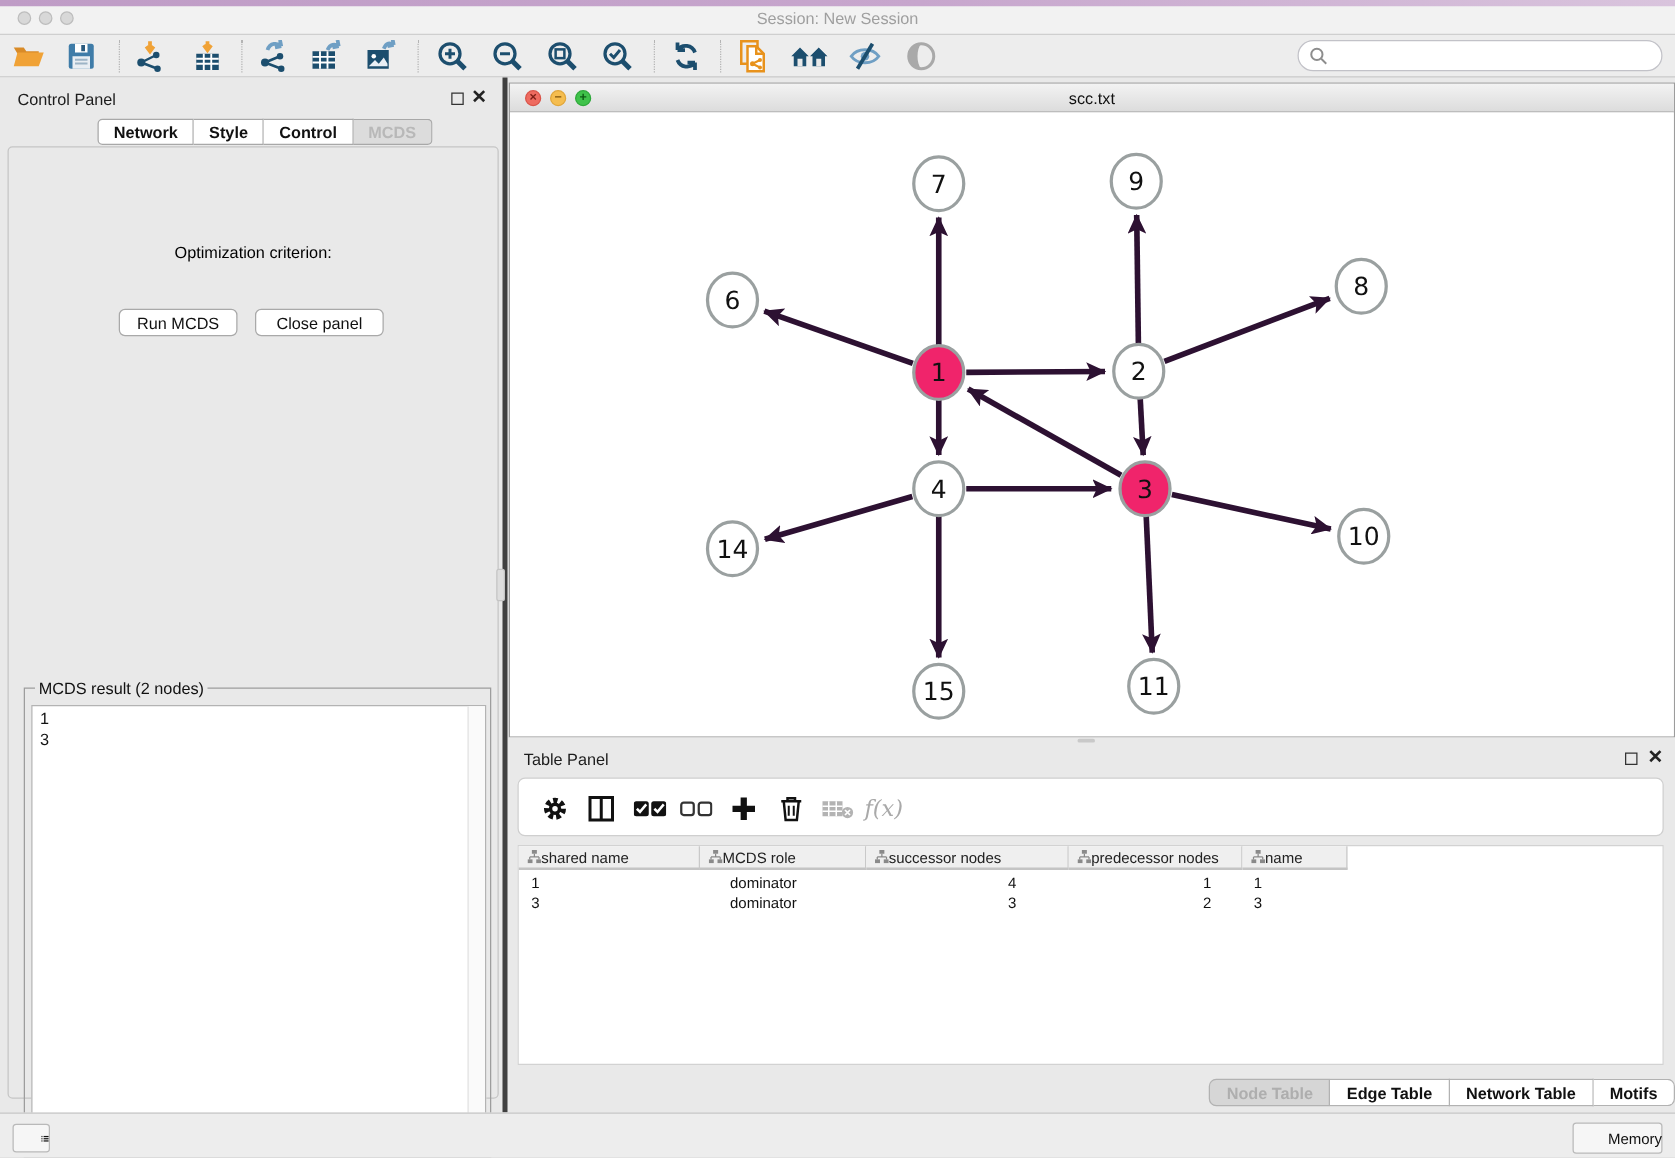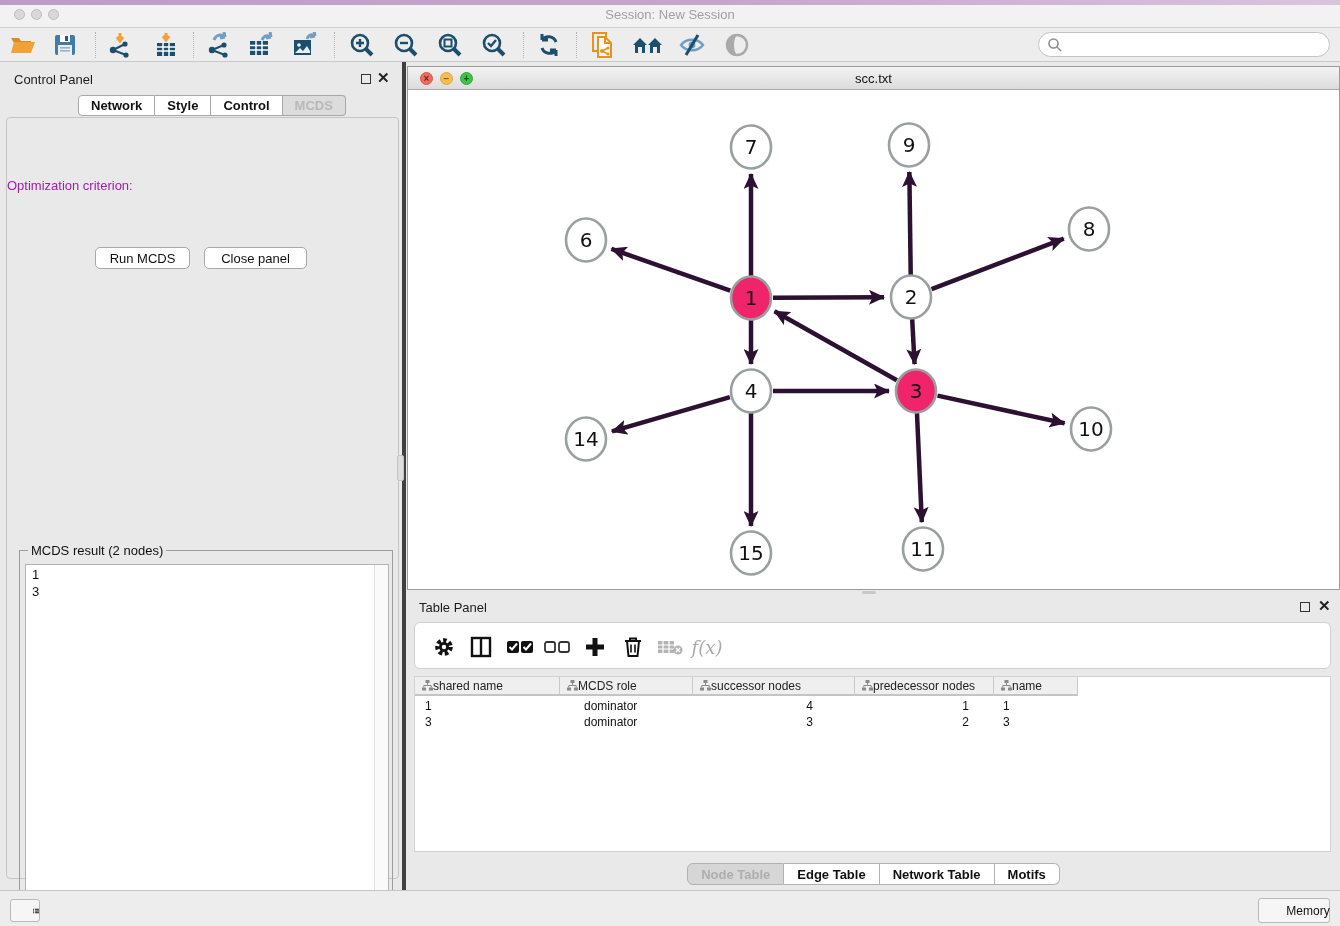--- a/index.html
+++ b/index.html
@@ -30,21 +30,21 @@
   .panel-head{position:absolute;left:14px;top:10px;font-size:13px;color:#1c1c1c;}
   .mini-float{position:absolute;top:12px;width:10px;height:10px;border:1.5px solid #333;}
   .mini-close{position:absolute;top:7px;font-size:15px;font-weight:900;color:#222;line-height:18px;}
   .ptabs{position:absolute;left:78px;top:35px;height:16px;display:flex;align-items:center;}
   .ptab{height:21px;border:1px solid #a8a8a8;border-left:none;background:#fff;
       font-size:13px;font-weight:bold;color:#111;display:flex;align-items:center;justify-content:center;padding:0 12px;}
   .ptab:first-child{border-left:1px solid #a8a8a8;border-top-left-radius:4px;border-bottom-left-radius:4px;}
   .ptab:last-child{border-top-right-radius:4px;border-bottom-right-radius:4px;}
   .ptab.sel{background:#dcdcdc;color:#b8b8b8;}
   .cbody{position:absolute;left:6px;top:55px;width:393px;height:762px;border:1px solid #c5c5c5;border-radius:4px;background:#e9e9e9;}
-  .opt-label{position:absolute;left:0;width:100%;top:60px;font-size:13px;color:#a21caf;}
+  .opt-label{position:absolute;left:0;width:100%;top:76px;text-align:center;font-size:13px;color:#000000;}
   .dropdown{position:absolute;left:44px;top:95px;width:311px;height:23px;background:#fff;border:1px solid #aeaeae;
       border-radius:5px;font-size:13px;color:#111;display:flex;align-items:center;padding-left:12px;}
   .dd-stepper{position:absolute;right:7px;top:2px;width:12px;height:18px;}
   .btn{position:absolute;height:22px;background:#fff;border:1px solid #a9a9a9;border-radius:5px;
       font-size:13px;color:#111;display:flex;align-items:center;justify-content:center;}
   .fieldset{position:absolute;left:12px;top:432px;width:374px;height:376px;border:1px solid #9d9d9d;}
   .legend{position:absolute;left:8px;top:-8px;background:#e9e9e9;padding:0 3px;font-size:13px;color:#111;}
   .result-area{position:absolute;left:5px;top:13px;width:364px;height:355px;background:#fff;border:1px solid #b3b3b3;
       font-size:13px;color:#111;line-height:17px;padding:1px 0 0 6px;}
   .result-scroll{position:absolute;right:0;top:0;width:14px;height:100%;background:#fafafa;border-left:1px solid #e2e2e2;}
@@ -66,21 +66,21 @@
   
   .tpanel{left:407px;top:595px;width:933px;height:295px;background:#e9e9e9;}
   .ttoolbar{position:absolute;left:7px;top:27px;width:917px;height:47px;background:#fff;border:1px solid #cfcfcf;border-radius:6px;}
   .titm{position:absolute;top:8px;width:32px;height:32px;display:flex;align-items:center;justify-content:center;}
   .fx{font-family:"DejaVu Serif",serif;font-style:italic;font-size:18px;color:#a9a9a9;}
   .ttable{position:absolute;left:7px;top:81px;width:917px;height:176px;background:#fff;border:1px solid #d2d2d2;}
   .thead-cell{position:absolute;top:0;height:19px;background:#efefef;border-right:1px solid #c9c9c9;border-bottom:2px solid #c4c4c4;
       display:flex;align-items:center;font-size:12px;color:#222;}
   .thead-cell .hlabel{flex:1;text-align:left;}
   .trow-cell{position:absolute;height:16px;font-size:12px;color:#111;display:flex;align-items:center;}
-  .bottom-tabs{position:absolute;left:0;width:100%;top:268px;display:flex;justify-content:center;}
+  .bottom-tabs{position:absolute;left:0;width:100%;top:268px;display:flex;justify-content:flex-end;}
   .btab{height:22px;border:1px solid #b2b2b2;border-left:none;background:#fff;font-size:13px;font-weight:bold;color:#111;
       display:flex;align-items:center;padding:0 13px;}
   .btab:first-child{border-left:1px solid #b2b2b2;border-top-left-radius:6px;border-bottom-left-radius:6px;}
   .btab:last-child{border-top-right-radius:6px;border-bottom-right-radius:6px;}
   .btab.sel{background:#d6d6d6;color:#aeaeae;}
 
   
   .statusbar{left:0;top:890px;width:1340px;height:36px;background:#ededed;border-top:1px solid #c6c6c6;}
   .sbtn{position:absolute;background:#f6f6f6;border:1px solid #b9b9b9;border-radius:3px;
       display:flex;align-items:center;justify-content:center;padding-left:22px;}

